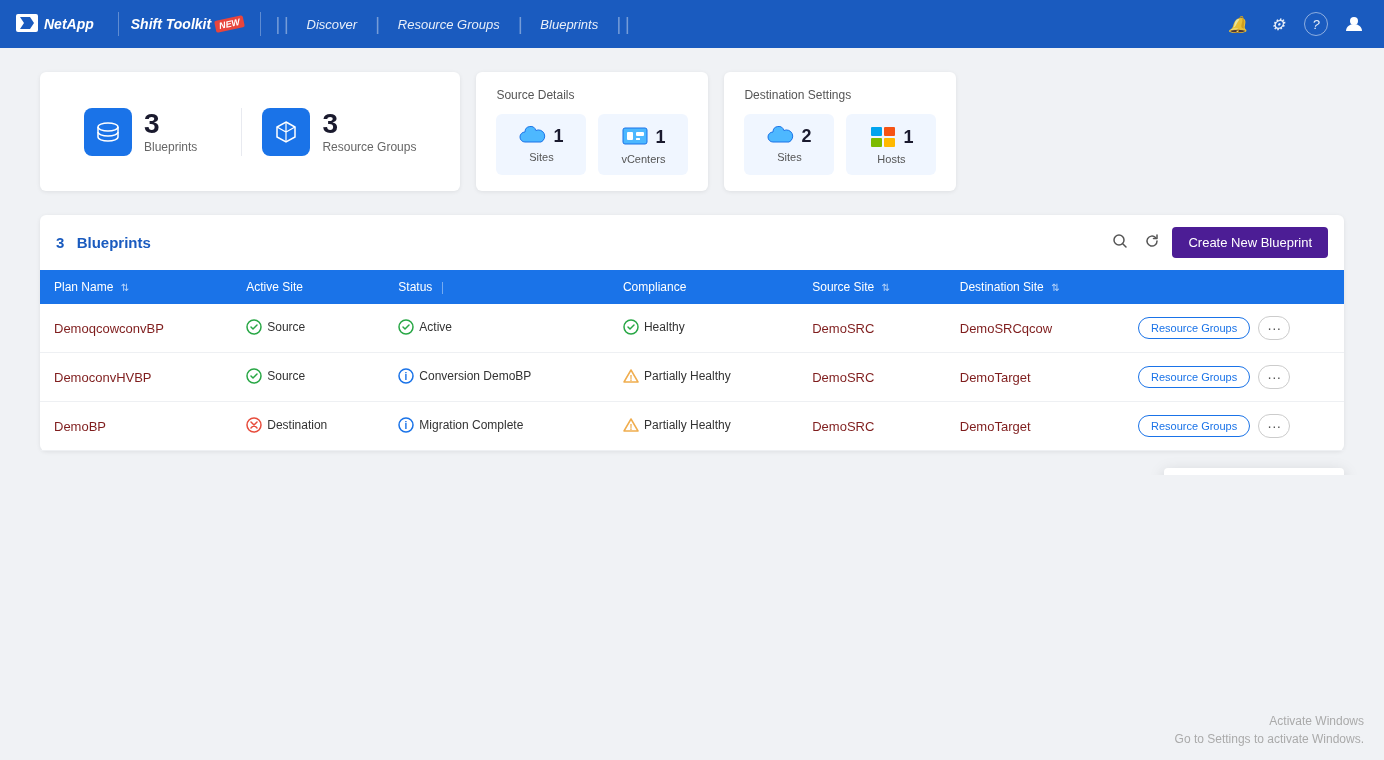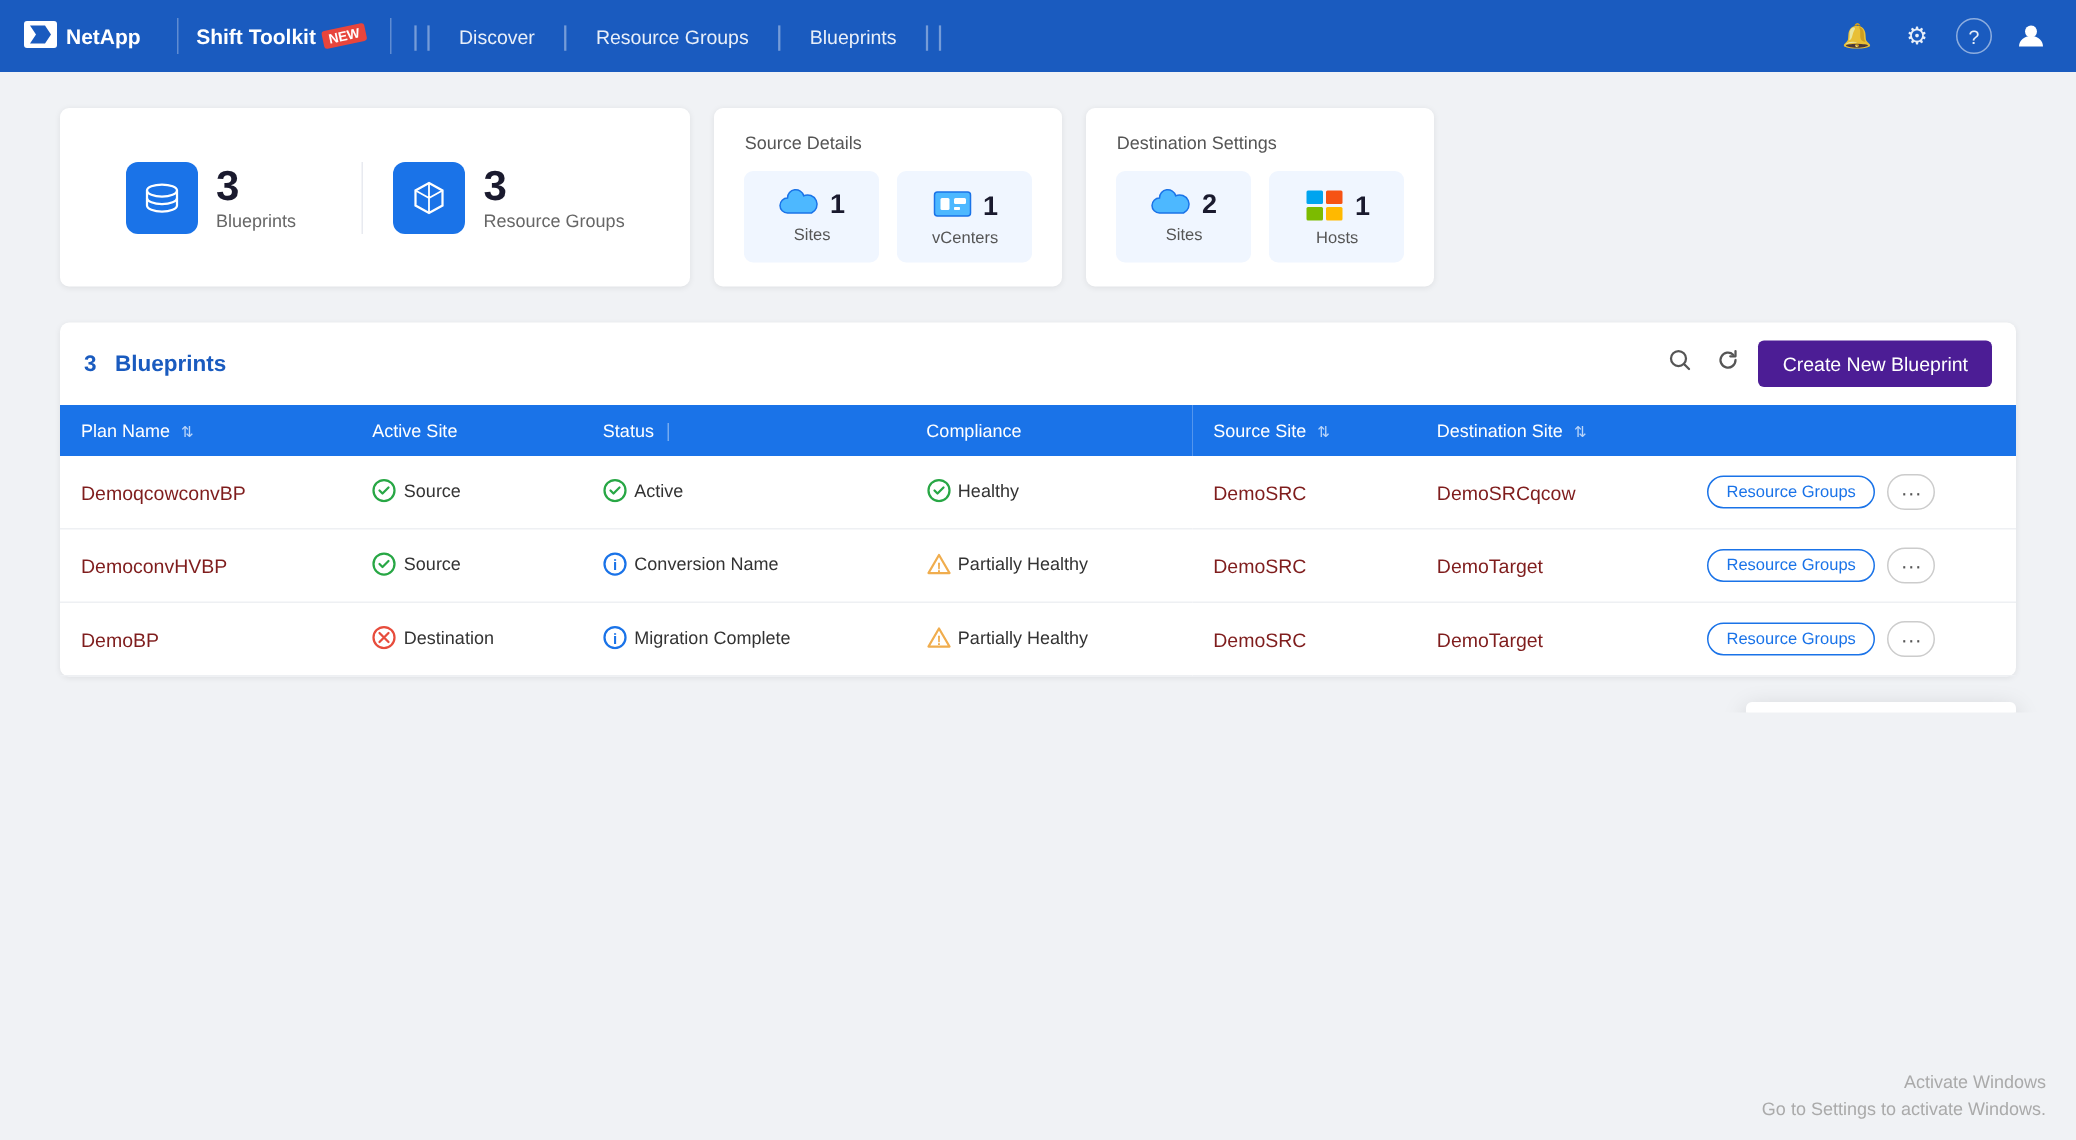--- a/index.html
+++ b/index.html
@@ -7,20 +7,21 @@
 
     
     .navbar {
       background: #1a5bbf;
       display: flex;
       align-items: center;
       height: 48px;
       padding: 0 16px;
       gap: 4px;
       color: #fff;
+      font-style: italic;
     }
     .navbar-logo {
       display: flex;
       align-items: center;
       gap: 6px;
       font-weight: 700;
       font-size: 14px;
       margin-right: 12px;
     }
     .navbar-divider {
@@ -611,21 +612,21 @@
                 </svg>
         <span>Source</span>
       </span>
     </td>
     <td>
       <span class="status-badge">
         <svg width="16" height="16" viewBox="0 0 16 16">
                   <circle cx="8" cy="8" r="7" fill="none" stroke="#1a73e8" stroke-width="1.5"></circle>
                   <text x="8" y="12" text-anchor="middle" font-size="10" fill="#1a73e8" font-weight="bold">i</text>
                 </svg>
-        <span>Conversion Name</span>
+        <span>Conversion DemoBP</span>
       </span>
     </td>
     <td>
       <span class="status-badge">
         <svg width="16" height="16" viewBox="0 0 16 16">
                   <path d="M8 2L15 14H1z" fill="none" stroke="#f0ad4e" stroke-width="1.5" stroke-linejoin="round"></path>
                   <text x="8" y="13" text-anchor="middle" font-size="9" fill="#f0ad4e" font-weight="bold">!</text>
                 </svg>
         <span>Partially Healthy</span>
       </span>

